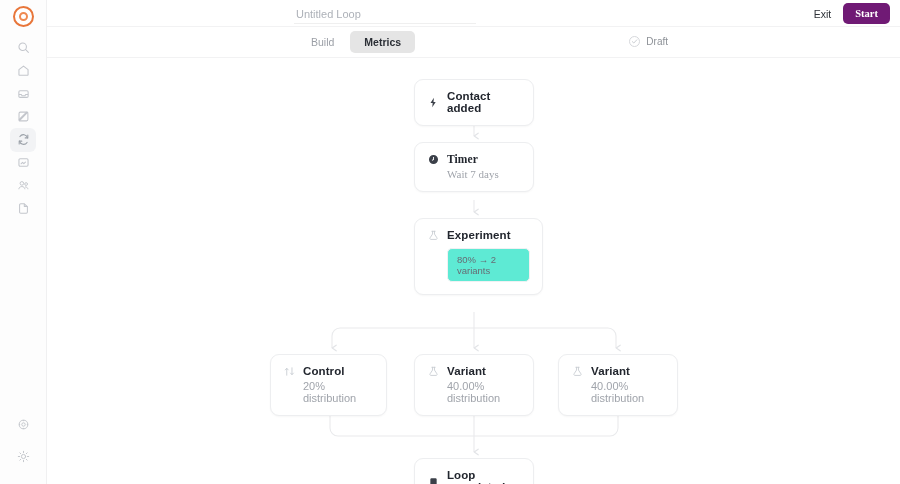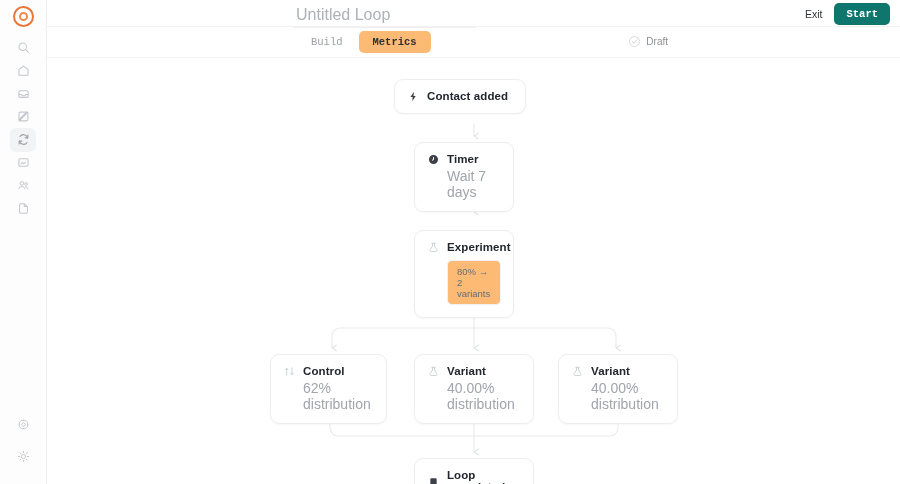--- a/index.html
+++ b/index.html
@@ -51,59 +51,59 @@
     height: 27px; display: flex; align-items: center;
     padding: 0 12px 0 0;
     border-bottom: 1px solid #f2f2f3;
     position: relative;
   }
   .title-wrap {
     position: absolute; left: 247px; top: 4px; width: 182px;
   }
   .title-input {
     width: 182px; border: none; outline: none;
-    font-size: 16px; color: #25262b;
+    font-size: 11px; color: #25262b;
     font-family: "Liberation Sans", sans-serif;
     border-bottom: 1px solid #efefef;
     padding: 2px 0 3px 2px;
     background: transparent;
     caret-color: #25262b;
   }
   .title-input::placeholder { color: #adb1b8; }
   .topbar-right {
     position: absolute; right: 10px; top: 0;
     height: 27px; display: flex; align-items: center; gap: 10px;
   }
   .exit-btn {
     background: none; border: none; cursor: pointer;
     font-size: 10.5px; color: #2e3238;
     font-family: "Liberation Sans", sans-serif;
     padding: 3px 2px;
   }
   .start-btn {
-    background: #0f766e; color: #ffffff; border: none; cursor: pointer;
+    background: #701a75; color: #ffffff; border: none; cursor: pointer;
     font-size: 10.5px; font-weight: bold;
-    font-family: Liberation Mono, monospace;
+    font-family: Liberation Serif, serif;
     padding: 5px 12px; border-radius: 5px;
   }
 
   .tabbar {
     height: 31px; display: flex; align-items: center;
     border-bottom: 1px solid #f2f2f3;
     position: relative;
   }
   .tabs { position: absolute; left: 250px; top: 4px; display: flex; gap: 2px; }
   .tab {
     font-size: 10.5px; color: #9b9fa6; cursor: pointer;
     padding: 5px 14px; border-radius: 5px;
-    font-family: Liberation Mono, monospace;
+    font-family: Liberation Sans, sans-serif;
     background: transparent;
     border: none;
   }
-  .tab.selected { background: #fdba74; color: #2b2f36; font-weight: bold; }
+  .tab.selected { background: #e5e5e5; color: #2b2f36; font-weight: bold; }
   .status {
     position: absolute; right: 232px; top: 9px;
     display: flex; align-items: flex-start; gap: 6px;
   }
   .status-icon {
     width: 11px; height: 11px; border-radius: 50%;
     border: 1px solid #d6d8dc; color: #c9ccd1;
     display:flex; align-items:center; justify-content:center;
   }
   .status-label { font-size: 10px; color: #8d9197; }
@@ -118,34 +118,34 @@
     border: 1px solid #edeef0;
     border-radius: 9px;
     box-shadow: 0 1px 2px rgba(16,24,40,0.035);
     cursor: pointer;
   }
   .node-head { display: flex; align-items: center; gap: 8px; padding: 10px 12px 0 12px; }
   .node-head.only { padding-bottom: 11px; }
   .node-icon { width: 12px; height: 12px; color: #3b4049; display:flex; align-items:center; justify-content:center; flex: 0 0 12px; }
   .node-icon.faint { color: #c8ccd2; }
   .node-title { font-size: 11.5px; font-weight: bold; color: #22262e; letter-spacing: 0.1px; }
-  .node-sub { font-size: 14px; color: #a0a4ab; padding: 3px 12px 11px 32px; }
+  .node-sub { font-size: 11px; color: #a0a4ab; padding: 3px 12px 11px 32px; }
 
   .exp-rows { padding: 7px 12px 12px 32px; }
   .exp-row {
     border: 1px solid #f0f1f3; border-radius: 5px;
     font-size: 9.5px; color: #676c74;
-    padding: 5px 9px; margin-top: 4px; background: #fdba74;
+    padding: 5px 9px; margin-top: 4px; background: #5eead4;
   }
   .exp-row:first-child { margin-top: 0; }
 
   
-  #node-contact   { left: 347px; top: 21px;  width: 132px; }
-  #node-timer     { left: 367px; top: 84px;  width: 100px; }
-  #node-experiment{ left: 367px; top: 172px; width: 100px; }
+  #node-contact   { left: 367px; top: 21px;  width: 120px; }
+  #node-timer     { left: 367px; top: 84px;  width: 120px; font-family: Liberation Serif, serif; }
+  #node-experiment{ left: 367px; top: 160px; width: 129px; }
   #node-control   { left: 223px; top: 296px; width: 117px; }
   #node-variant-1 { left: 367px; top: 296px; width: 120px; }
   #node-variant-2 { left: 511px; top: 296px; width: 120px; }
   #node-complete  { left: 367px; top: 400px; width: 120px; }
 </style>
 </head>
 <body>
 
 <div class="app">
 
@@ -345,21 +345,21 @@
           <span class="node-icon faint">
             <svg width="11" height="11" viewBox="0 0 16 16" fill="none" stroke="currentColor" stroke-width="1.3" stroke-linecap="round" stroke-linejoin="round">
               <path d="M4 13.4V3.6"></path>
                 <path d="M1.9 5.7 4 3.4l2.1 2.3"></path>
               <path d="M11.6 2.6v9.8"></path>
                 <path d="M9.5 10.3l2.1 2.3 2.1-2.3"></path>
             </svg>
           </span>
           <span class="node-title">Control</span>
         </div>
-        <div class="node-sub">62% distribution</div>
+        <div class="node-sub">20% distribution</div>
       </div>
 
       <div class="node" id="node-variant-1">
         <div class="node-head">
           <span class="node-icon faint">
             <svg width="11" height="11" viewBox="0 0 16 16" fill="none" stroke="currentColor" stroke-width="1.3" stroke-linecap="round" stroke-linejoin="round">
               <path d="M6.6 1.9v4L3 11.4a1.5 1.5 0 0 0 1.3 2.3h7.4a1.5 1.5 0 0 0 1.3-2.3L9.4 5.9v-4"></path>
               <path d="M5.6 1.9h4.8"></path>
             </svg>
           </span>

